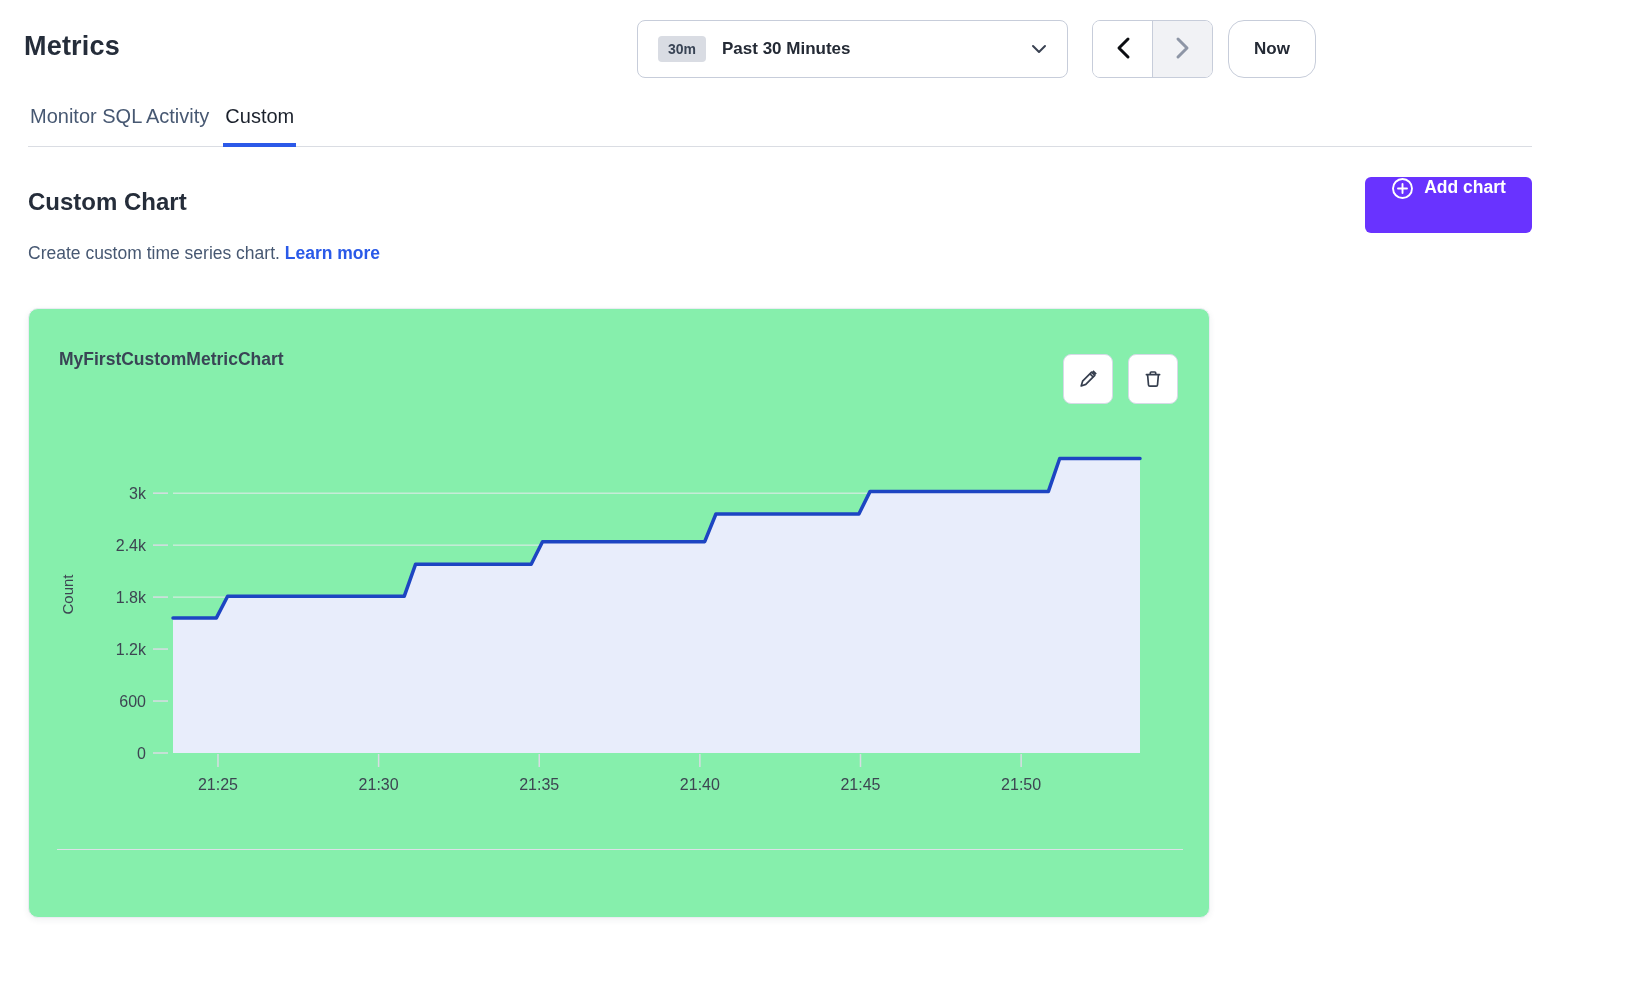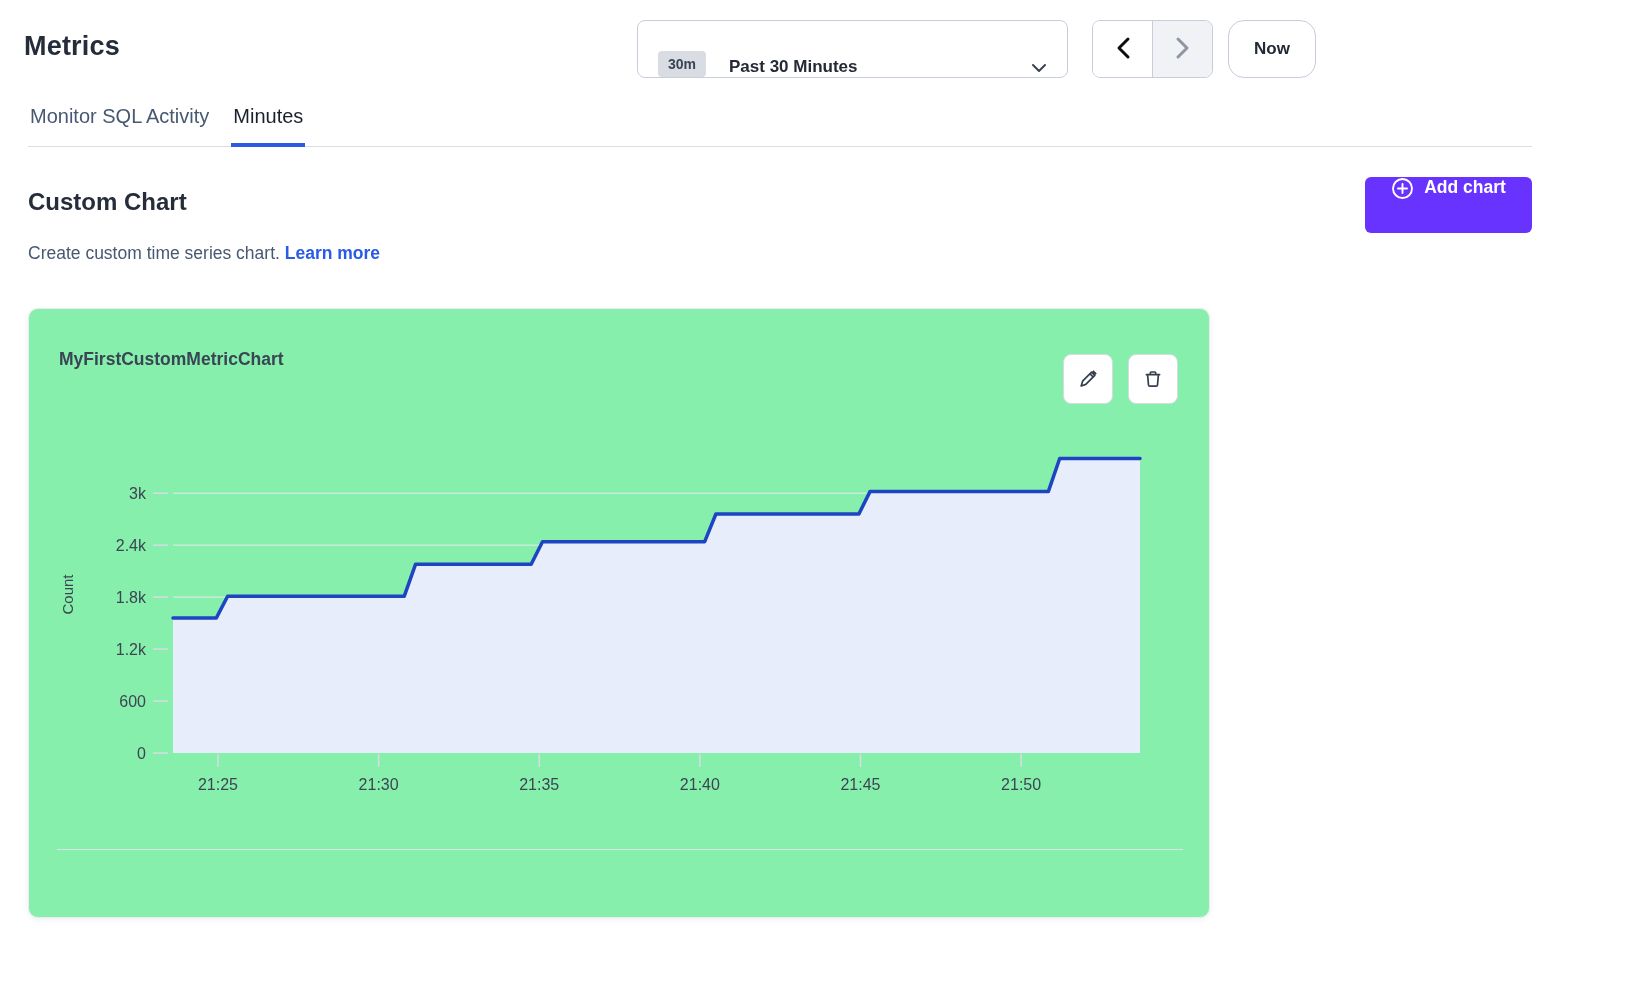--- a/index.html
+++ b/index.html
@@ -4,38 +4,38 @@
 <style>
   * { margin:0; padding:0; box-sizing:border-box; }
   html,body { background:#ffffff; }
   body { font-family:"Liberation Sans", sans-serif; color:#242a35; }
   .page { position:relative; width:1650px; height:982px; background:#fff; overflow:hidden; }
 
   .page-title { position:absolute; left:24px; top:31px; font-size:27px; font-weight:700; color:#252d3a; letter-spacing:.2px; }
 
   
   .time-select { position:absolute; left:637px; top:20px; width:431px; height:58px; border:1px solid #c7cdda;
-                 border-radius:8px; background:#fff; display:flex; align-items:flex-end; padding:0 20px; cursor:pointer;gap:7px; }
+                 border-radius:8px; background:#fff; display:flex; align-items:center; padding:0 20px; cursor:pointer; }
   .range-badge { background:#d9dce3; color:#394455; font-size:14px; font-weight:700; border-radius:4px;
                  padding:5px 10px; margin-right:16px; }
   .range-label { font-size:17px; font-weight:600; color:#242a35; }
   .time-select .chev { margin-left:auto; }
 
   
   .arrow-group { position:absolute; left:1092px; top:20px; width:121px; height:58px; border:1px solid #c7cdda;
                  border-radius:8px; overflow:hidden; display:flex; background:#fff; }
   .arrow-btn { flex:1; display:flex; align-items:center; justify-content:center; cursor:pointer; background:#fff; border:none; }
   .arrow-btn.disabled { background:#f1f2f5; cursor:default; }
   .arrow-divider { width:1px; background:#c7cdda; }
 
   .now-button { position:absolute; left:1228px; top:20px; width:88px; height:58px; border:1px solid #c7cdda;
                 border-radius:16px; background:#fff; font-family:inherit; font-size:17px; font-weight:600; color:#242a35; cursor:pointer; }
 
   
-  .tabs { position:absolute; left:28px; top:103px; width:1504px; display:flex; gap:20px; border-bottom:1px solid #dadde3; }
+  .tabs { position:absolute; left:28px; top:103px; width:1504px; display:flex; gap:12px; border-bottom:1px solid #dadde3; }
   .tab { font-size:20px; color:#475872; padding:2px 2px 15px 2px; cursor:pointer; border-bottom:4px solid transparent; margin-bottom:-1px; }
   .tab.active { color:#1b212c; border-bottom-color:var(--tab-underline,#2c59e8); }
 
   .section-heading { position:absolute; left:28px; top:188px; font-size:24px; font-weight:700; color:#252d3a; }
   .section-sub { position:absolute; left:28px; top:243px; font-size:17.5px; color:#475872; }
   .learn-more { color:var(--link-blue,#2a5ae8); font-weight:600; text-decoration:none; cursor:pointer; }
 
   .add-chart-btn { position:absolute; left:1365px; top:177px; width:167px; height:56px; border:none; border-radius:6px;
                    background:var(--accent-purple,#6933ff); color:#fff; font-family:inherit; font-size:17.5px; font-weight:600;
                    display:flex; align-items:flex-start; justify-content:center; gap:10px; cursor:pointer; }
@@ -90,21 +90,21 @@
             <path d="M3 3 L12 12 L3 21" fill="none" stroke="#8e96a6" stroke-width="3" stroke-linecap="round" stroke-linejoin="round"></path>
           </svg>
       </span>
     </button>
   </div>
 
   <button class="now-button">Now</button>
 
   <div class="tabs">
     <div class="tab">Monitor SQL Activity</div>
-    <div class="tab active">Minutes</div>
+    <div class="tab active">Custom</div>
   </div>
 
   <h2 class="section-heading">Custom Chart</h2>
   <div class="section-sub">
     <span>Create custom time series chart.</span>
     <a class="learn-more">Learn more</a>
   </div>
 
   <button class="add-chart-btn">
     <span style="display:flex;">

